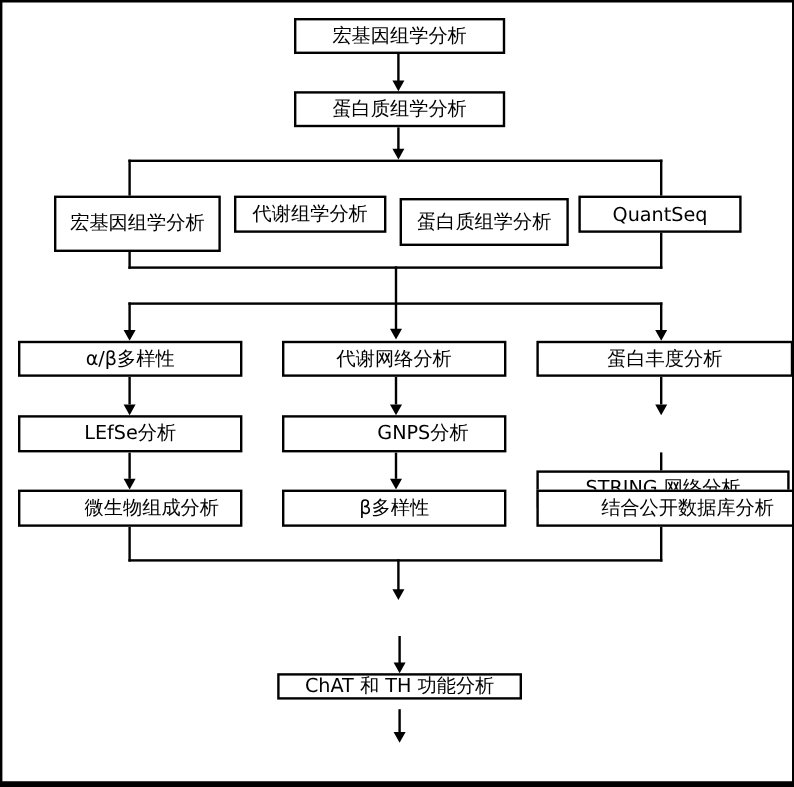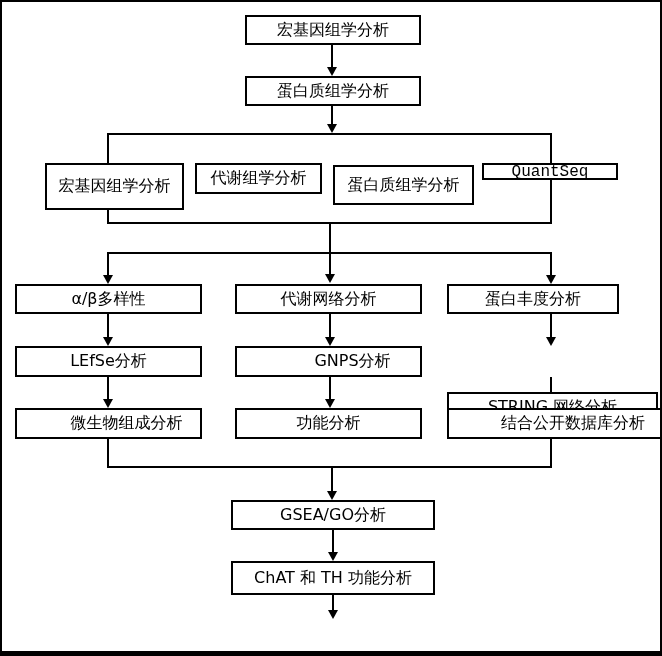--- a/index.html
+++ b/index.html
@@ -102,54 +102,51 @@
 
   <div class="node" style="left:43px; top:161px; width:139px; height:47px;">
     <span>宏基因组学分析</span>
   </div>
   <div class="node" style="left:193px; top:161px; width:127px; height:31px;">
     <span>代谢组学分析</span>
   </div>
   <div class="node" style="left:331px; top:163px; width:141px; height:40px;">
     <span>蛋白质组学分析</span>
   </div>
-  <div class="node" style="left:480px; top:161px; width:136px; height:17px;font-family:Liberation Mono, monospace;">
+  <div class="node" style="left:480px; top:161px; width:136px; height:31px;">
     <span>QuantSeq</span>
   </div>
 
   <div class="node" style="left:13px; top:282px; width:187px; height:30px;">
     <span>α/β多样性</span>
   </div>
   <div class="node" style="left:233px; top:282px; width:187px; height:30px;align-items:center;">
     <span>代谢网络分析</span>
   </div>
-  <div class="node" style="left:445px; top:282px; width:172px; height:30px;">
+  <div class="node" style="left:445px; top:282px; width:214px; height:30px;">
     <span>蛋白丰度分析</span>
   </div>
 
   <div class="node" style="left:13px; top:344px; width:187px; height:31px;justify-content:center;">
     <span>LEfSe分析</span>
   </div>
   <div class="node" style="left:233px; top:344px; width:187px; height:31px;padding-left:48px;">
     <span>GNPS分析</span>
   </div>
   <div class="node" style="left:445px; top:344px; width:211px; height:31px;margin-top:46px;">
     <span>STRING 网络分析</span>
   </div>
 
   <div class="node" style="left:13px; top:406px; width:187px; height:31px;padding-left:36px;">
     <span>微生物组成分析</span>
   </div>
   <div class="node" style="left:233px; top:406px; width:187px; height:31px;">
-    <span>功能分析</span>
+    <span>β多样性</span>
   </div>
   <div class="node" style="left:445px; top:406px; width:235px; height:31px;padding-left:17px;">
     <span>结合公开数据库分析</span>
   </div>
 
-  <div class="node" style="left:229px; top:498px; width:204px; height:30px;">
-    <span>GSEA/GO分析</span>
-  </div>
-  <div class="node" style="left:229px; top:559px; width:204px; height:34px;">
+  <div class="node" style="left:229px; top:559px; width:204px; height:22px;">
     <span>ChAT 和 TH 功能分析</span>
   </div>
 
 </div>
 
 </body></html>

